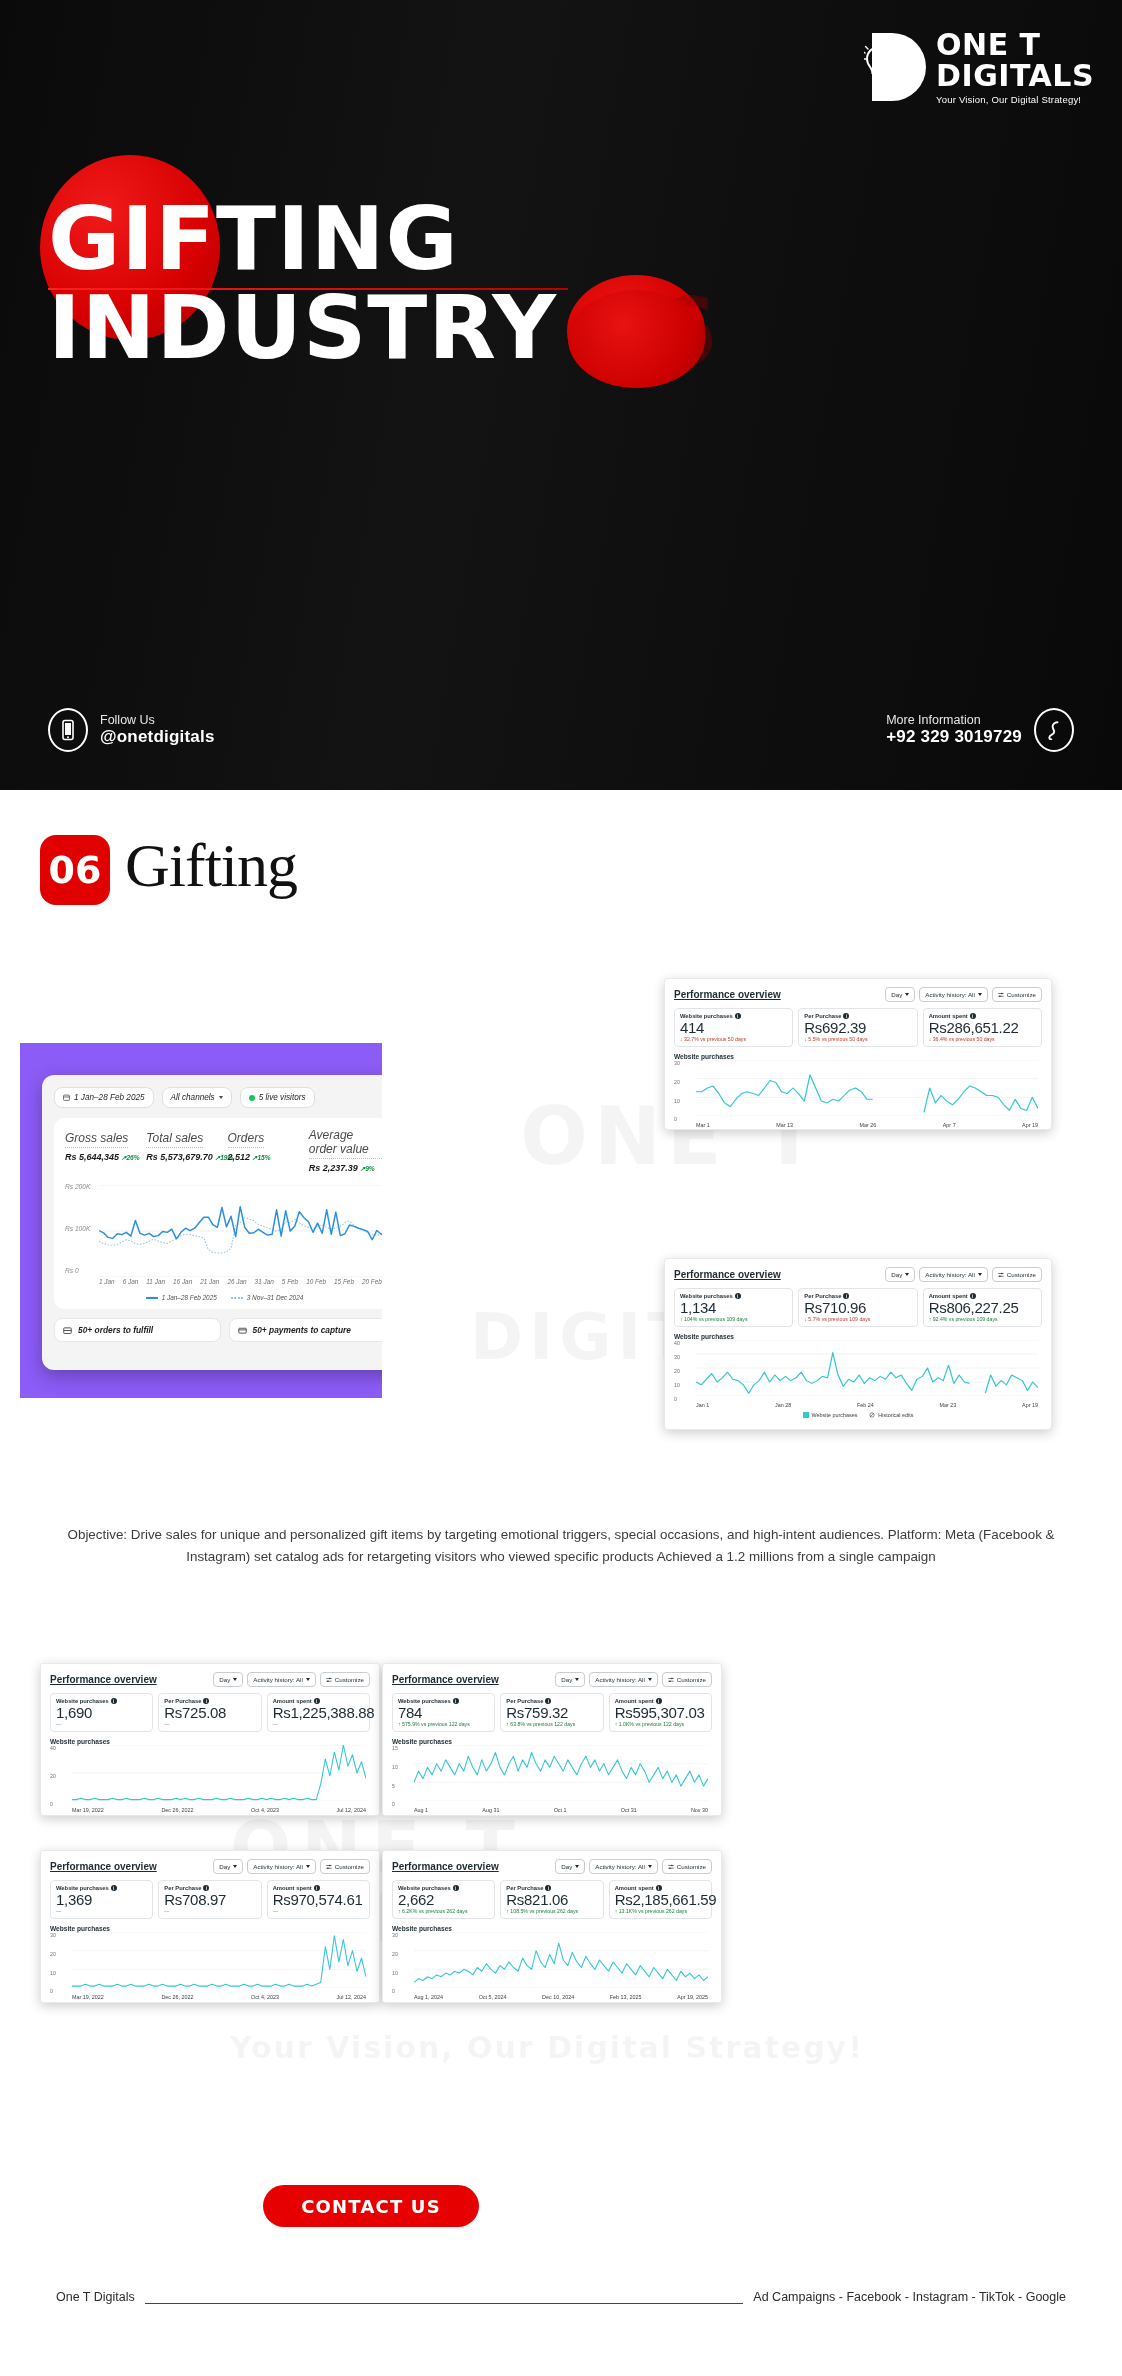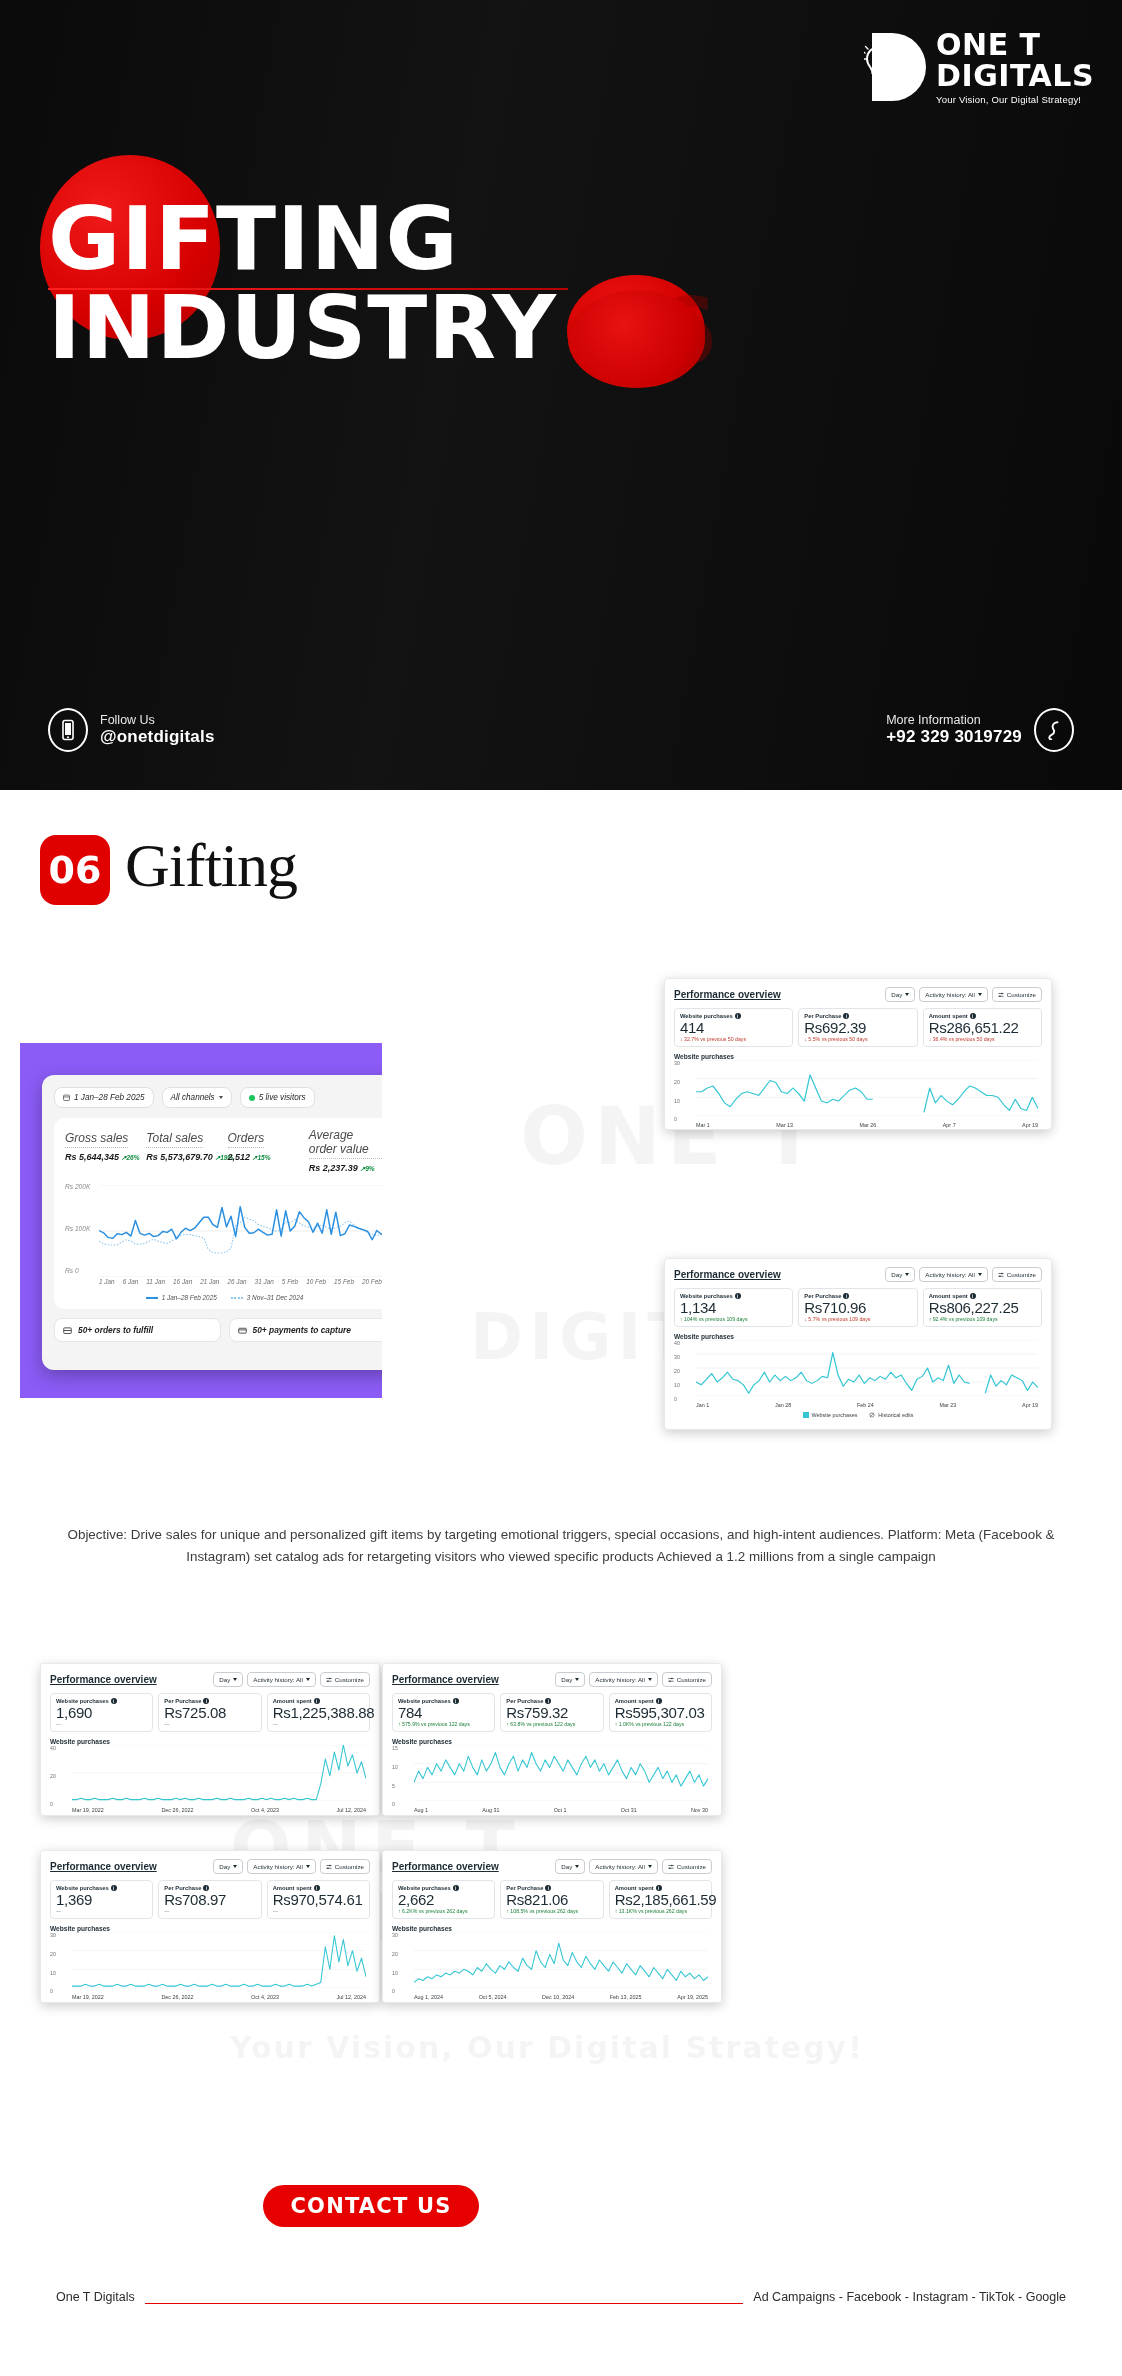--- a/index.html
+++ b/index.html
@@ -199,21 +199,21 @@
   .wm { position: absolute; pointer-events: none; user-select: none; }
   .wm-text {
     font-family: "DejaVu Sans", sans-serif; font-weight: 700;
     color: rgba(0,0,0,.045); letter-spacing: 6px; white-space: nowrap;
   }
 
   
   .cta {
     position: absolute; left: 263px; top: 2185px; width: 216px; height: 42px;
     background: #e60000; border-radius: 22px; color: #fff;
-    font-size: 21px; font-weight: 800; letter-spacing: 1.2px;
+    font-size: 18px; font-weight: 800; letter-spacing: 1.2px;
     display: flex; align-items: center; justify-content: center;
     font-family: "DejaVu Sans", sans-serif;
   }
   .page-foot { position: absolute; left: 0; top: 2290px; width: 1122px; }
   .foot-row { display: flex; align-items: flex-end; gap: 10px; padding: 0 56px; }
   .foot-brand { font-size: 12.5px; color: #2b2b2b; white-space: nowrap; }
   .foot-line { flex: 1 1 auto; height: 1px; background: #e30000; }
   .foot-tags { font-size: 12.5px; color: #2b2b2b; white-space: nowrap; }
 </style>
 </head>

